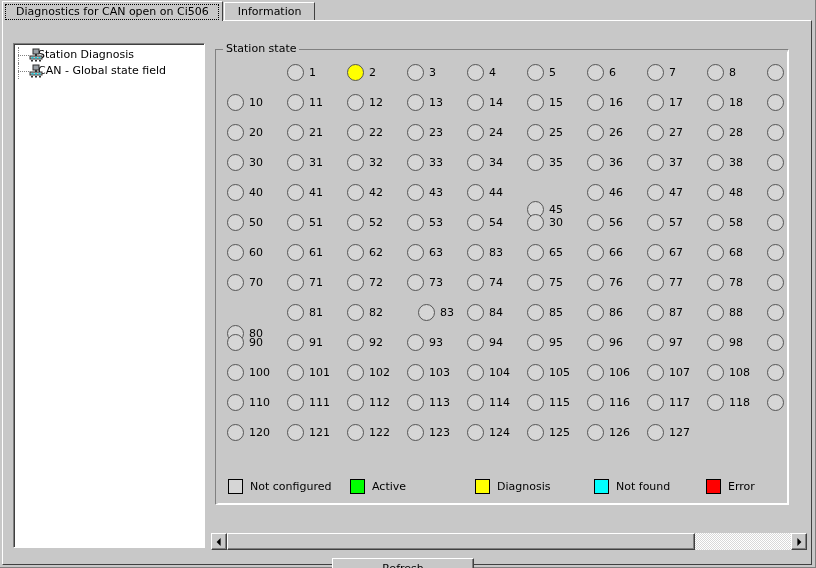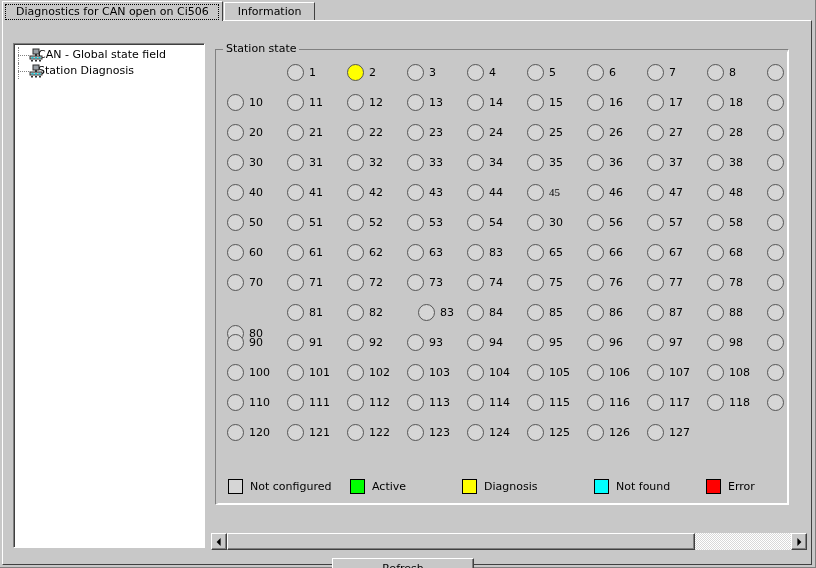--- a/index.html
+++ b/index.html
@@ -299,32 +299,32 @@
         <div class="tree-item"><span class="tree-dots-v"></span><span class="tree-dots"></span><span class="tree-icon"><svg viewBox="0 0 14 14" width="14" height="14">
               <rect x="4" y="1" width="6" height="5" fill="#9aa0a6" stroke="#303030" stroke-width="1"></rect>
               <rect x="6" y="6" width="2" height="2" fill="#303030"></rect>
               <rect x="1" y="8" width="12" height="3" fill="#c0c0c0" stroke="#303030" stroke-width="1"></rect>
               <rect x="2.5" y="9" width="2" height="1.5" fill="#19c8d8"></rect>
               <rect x="6" y="9" width="2" height="1.5" fill="#19c8d8"></rect>
               <rect x="9.5" y="9" width="2" height="1.5" fill="#19c8d8"></rect>
               <rect x="2" y="12" width="2" height="1.5" fill="#303030"></rect>
               <rect x="6" y="12" width="2" height="1.5" fill="#303030"></rect>
               <rect x="10" y="12" width="2" height="1.5" fill="#303030"></rect>
-            </svg></span><span>CAN - Global state field</span></div>
+            </svg></span><span>Station Diagnosis</span></div>
         <div class="tree-item"><span class="tree-dots-v"></span><span class="tree-dots"></span><span class="tree-icon"><svg viewBox="0 0 14 14" width="14" height="14">
               <rect x="4" y="1" width="6" height="5" fill="#9aa0a6" stroke="#303030" stroke-width="1"></rect>
               <rect x="6" y="6" width="2" height="2" fill="#303030"></rect>
               <rect x="1" y="8" width="12" height="3" fill="#c0c0c0" stroke="#303030" stroke-width="1"></rect>
               <rect x="2.5" y="9" width="2" height="1.5" fill="#19c8d8"></rect>
               <rect x="6" y="9" width="2" height="1.5" fill="#19c8d8"></rect>
               <rect x="9.5" y="9" width="2" height="1.5" fill="#19c8d8"></rect>
               <rect x="2" y="12" width="2" height="1.5" fill="#303030"></rect>
               <rect x="6" y="12" width="2" height="1.5" fill="#303030"></rect>
               <rect x="10" y="12" width="2" height="1.5" fill="#303030"></rect>
-            </svg></span><span>Station Diagnosis</span></div>
+            </svg></span><span>CAN - Global state field</span></div>
       </div>
 
     <div id="groupbox">
       <div id="gb-frame"></div>
       <div id="gb-legend">Station state</div>
 
       <div id="grid">
           <div class="cell" style="left: 71px; top: 11px;">
             <span class="led"></span>
             <span class="cell-label">1</span>
@@ -490,21 +490,21 @@
             <span class="cell-label">42</span>
           </div>
           <div class="cell" style="left: 191px; top: 131px;">
             <span class="led"></span>
             <span class="cell-label">43</span>
           </div>
           <div class="cell" style="left: 251px; top: 131px;">
             <span class="led"></span>
             <span class="cell-label">44</span>
           </div>
-          <div class="cell" style="left: 311px; top: 131px; font-family: Liberation Serif, serif;">
+          <div class="cell" style="left: 311px; top: 148px;">
             <span class="led"></span>
             <span class="cell-label">45</span>
           </div>
           <div class="cell" style="left: 371px; top: 131px;">
             <span class="led"></span>
             <span class="cell-label">46</span>
           </div>
           <div class="cell" style="left: 431px; top: 131px;">
             <span class="led"></span>
             <span class="cell-label">47</span>
@@ -825,21 +825,21 @@
 
       <div id="legend">
           <div class="leg-item" style="left: 11px;">
             <span class="leg-swatch" style="background: rgb(214, 214, 214);"></span>
             <span class="leg-text">Not configured</span>
           </div>
           <div class="leg-item" style="left: 133px;">
             <span class="leg-swatch" style="background: rgb(0, 255, 0);"></span>
             <span class="leg-text">Active</span>
           </div>
-          <div class="leg-item" style="left: 245px;">
+          <div class="leg-item" style="left: 258px;">
             <span class="leg-swatch" style="background: rgb(255, 255, 0);"></span>
             <span class="leg-text">Diagnosis</span>
           </div>
           <div class="leg-item" style="left: 377px;">
             <span class="leg-swatch" style="background: rgb(0, 255, 255);"></span>
             <span class="leg-text">Not found</span>
           </div>
           <div class="leg-item" style="left: 489px;">
             <span class="leg-swatch" style="background: rgb(255, 0, 0);"></span>
             <span class="leg-text">Error</span>

